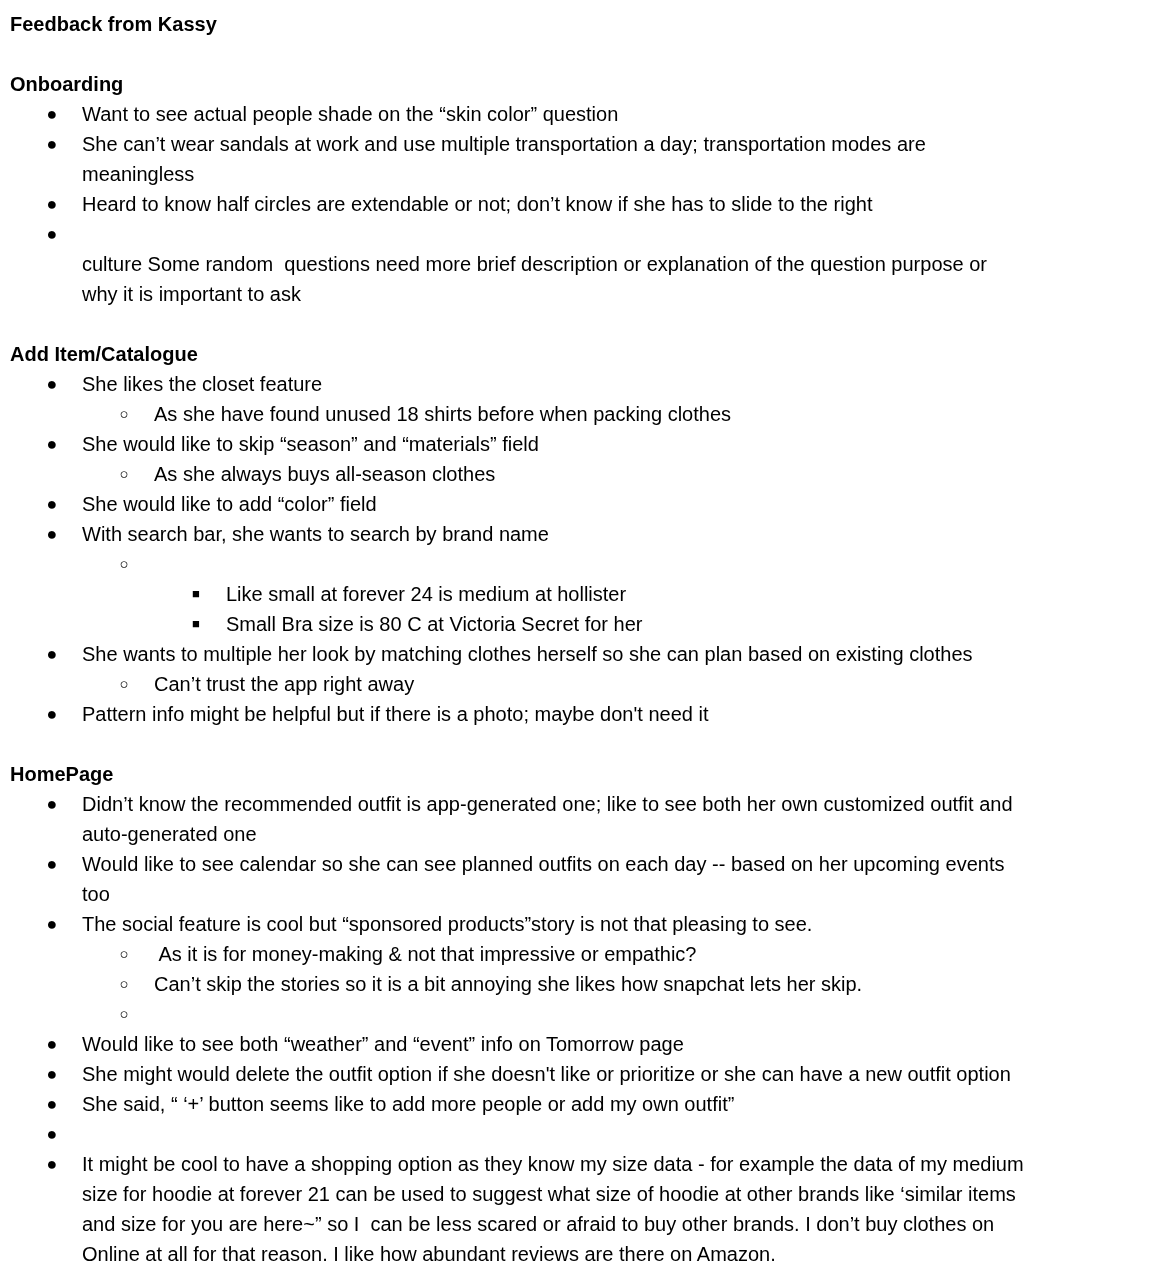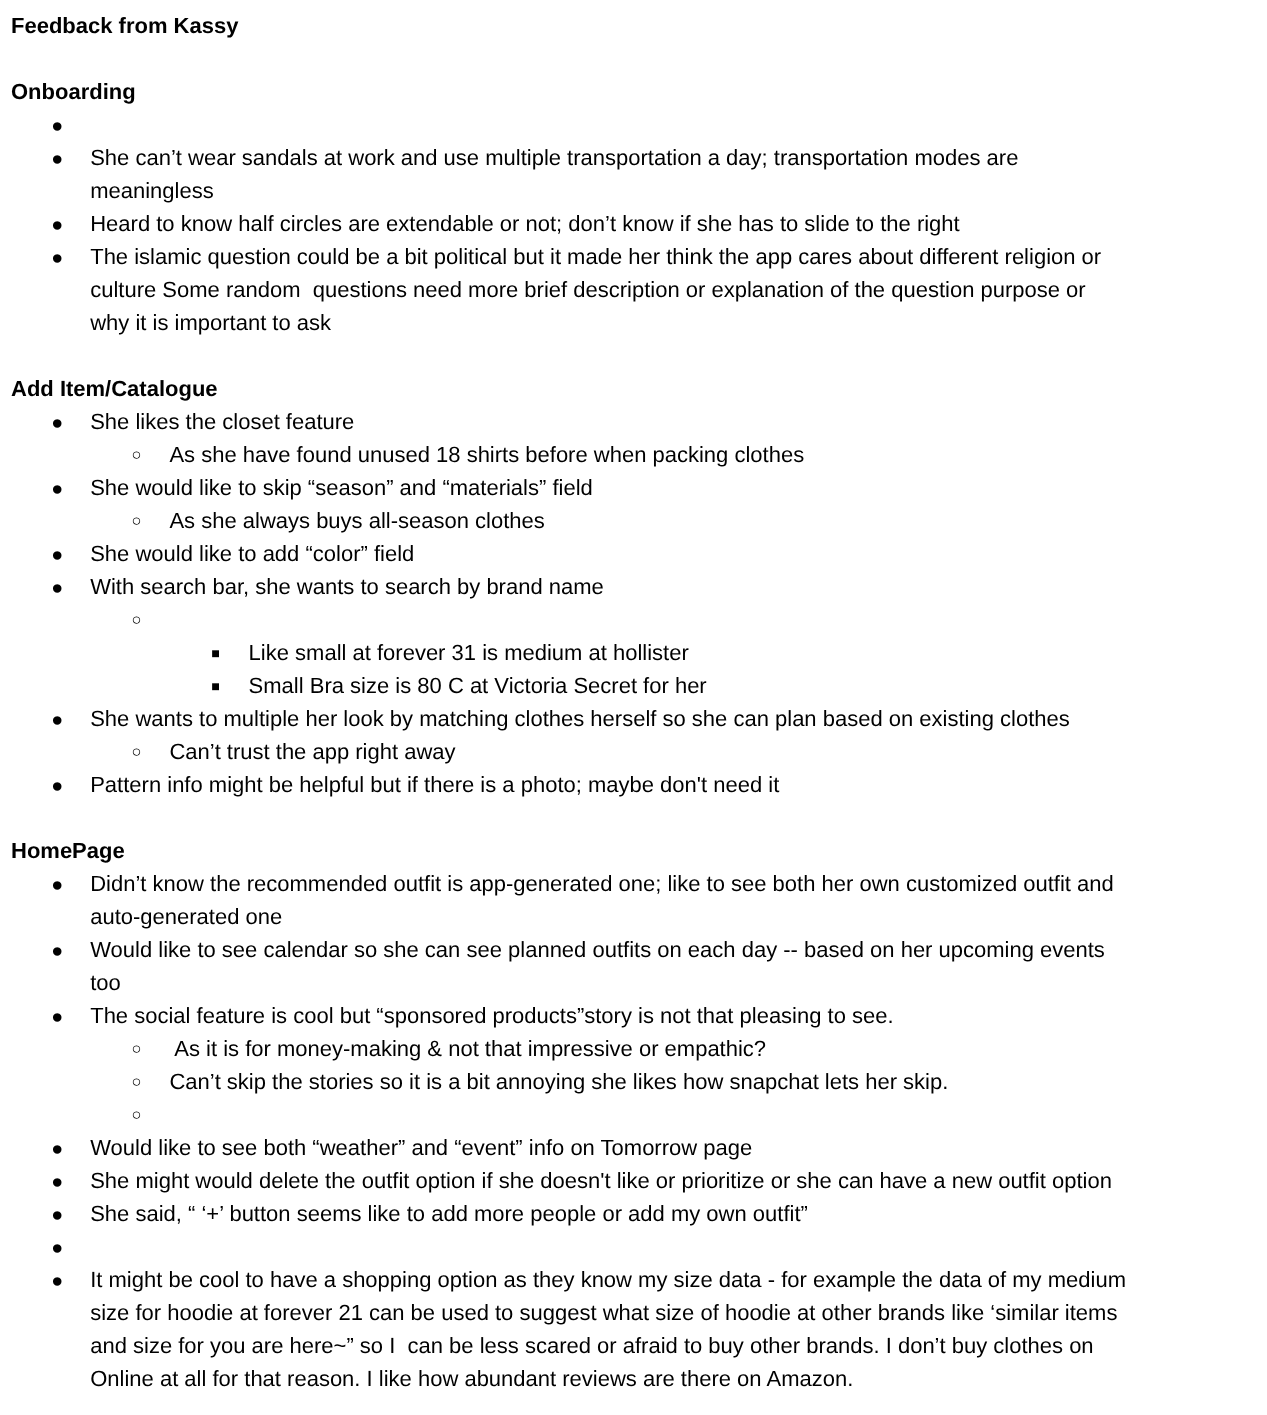--- a/index.html
+++ b/index.html
@@ -23,39 +23,39 @@
 </style>
 </head>
 <body>
 
 <div class="doc">
   <div class="line title">Feedback from Kassy</div>
   <div id="sections">
       <div class="blank"></div>
       <div>
         <div class="line heading">Onboarding</div>
-        <div class="line l1"><span class="bullet">●</span></div>
+        <div class="line l1"><span class="bullet">●</span><span>Want to see actual people shade on the “skin color” question</span></div>
         <div class="line l1"><span class="bullet">●</span><span>She can’t wear sandals at work and use multiple transportation a day; transportation modes are</span></div>
         <div class="line l1 cont"><span>meaningless</span></div>
         <div class="line l1"><span class="bullet">●</span><span>Heard to know half circles are extendable or not; don’t know if she has to slide to the right</span></div>
-        <div class="line l1"><span class="bullet">●</span><span>The islamic question could be a bit political but it made her think the app cares about different religion or</span></div>
+        <div class="line l1"><span class="bullet">●</span></div>
         <div class="line l1 cont"><span>culture Some random  questions need more brief description or explanation of the question purpose or</span></div>
         <div class="line l1 cont"><span>why it is important to ask</span></div>
       </div>
       <div class="blank"></div>
       <div>
         <div class="line heading">Add Item/Catalogue</div>
         <div class="line l1"><span class="bullet">●</span><span>She likes the closet feature</span></div>
         <div class="line l2"><span class="bullet">○</span><span>As she have found unused 18 shirts before when packing clothes</span></div>
         <div class="line l1"><span class="bullet">●</span><span>She would like to skip “season” and “materials” field</span></div>
         <div class="line l2"><span class="bullet">○</span><span>As she always buys all-season clothes</span></div>
         <div class="line l1"><span class="bullet">●</span><span>She would like to add “color” field</span></div>
         <div class="line l1"><span class="bullet">●</span><span>With search bar, she wants to search by brand name</span></div>
         <div class="line l2"><span class="bullet">○</span></div>
-        <div class="line l3"><span class="bullet">■</span><span>Like small at forever 31 is medium at hollister</span></div>
+        <div class="line l3"><span class="bullet">■</span><span>Like small at forever 24 is medium at hollister</span></div>
         <div class="line l3"><span class="bullet">■</span><span>Small Bra size is 80 C at Victoria Secret for her</span></div>
         <div class="line l1"><span class="bullet">●</span><span>She wants to multiple her look by matching clothes herself so she can plan based on existing clothes</span></div>
         <div class="line l2"><span class="bullet">○</span><span>Can’t trust the app right away</span></div>
         <div class="line l1"><span class="bullet">●</span><span>Pattern info might be helpful but if there is a photo; maybe don't need it</span></div>
       </div>
       <div class="blank"></div>
       <div>
         <div class="line heading">HomePage</div>
         <div class="line l1"><span class="bullet">●</span><span>Didn’t know the recommended outfit is app-generated one; like to see both her own customized outfit and</span></div>
         <div class="line l1 cont"><span>auto-generated one</span></div>

